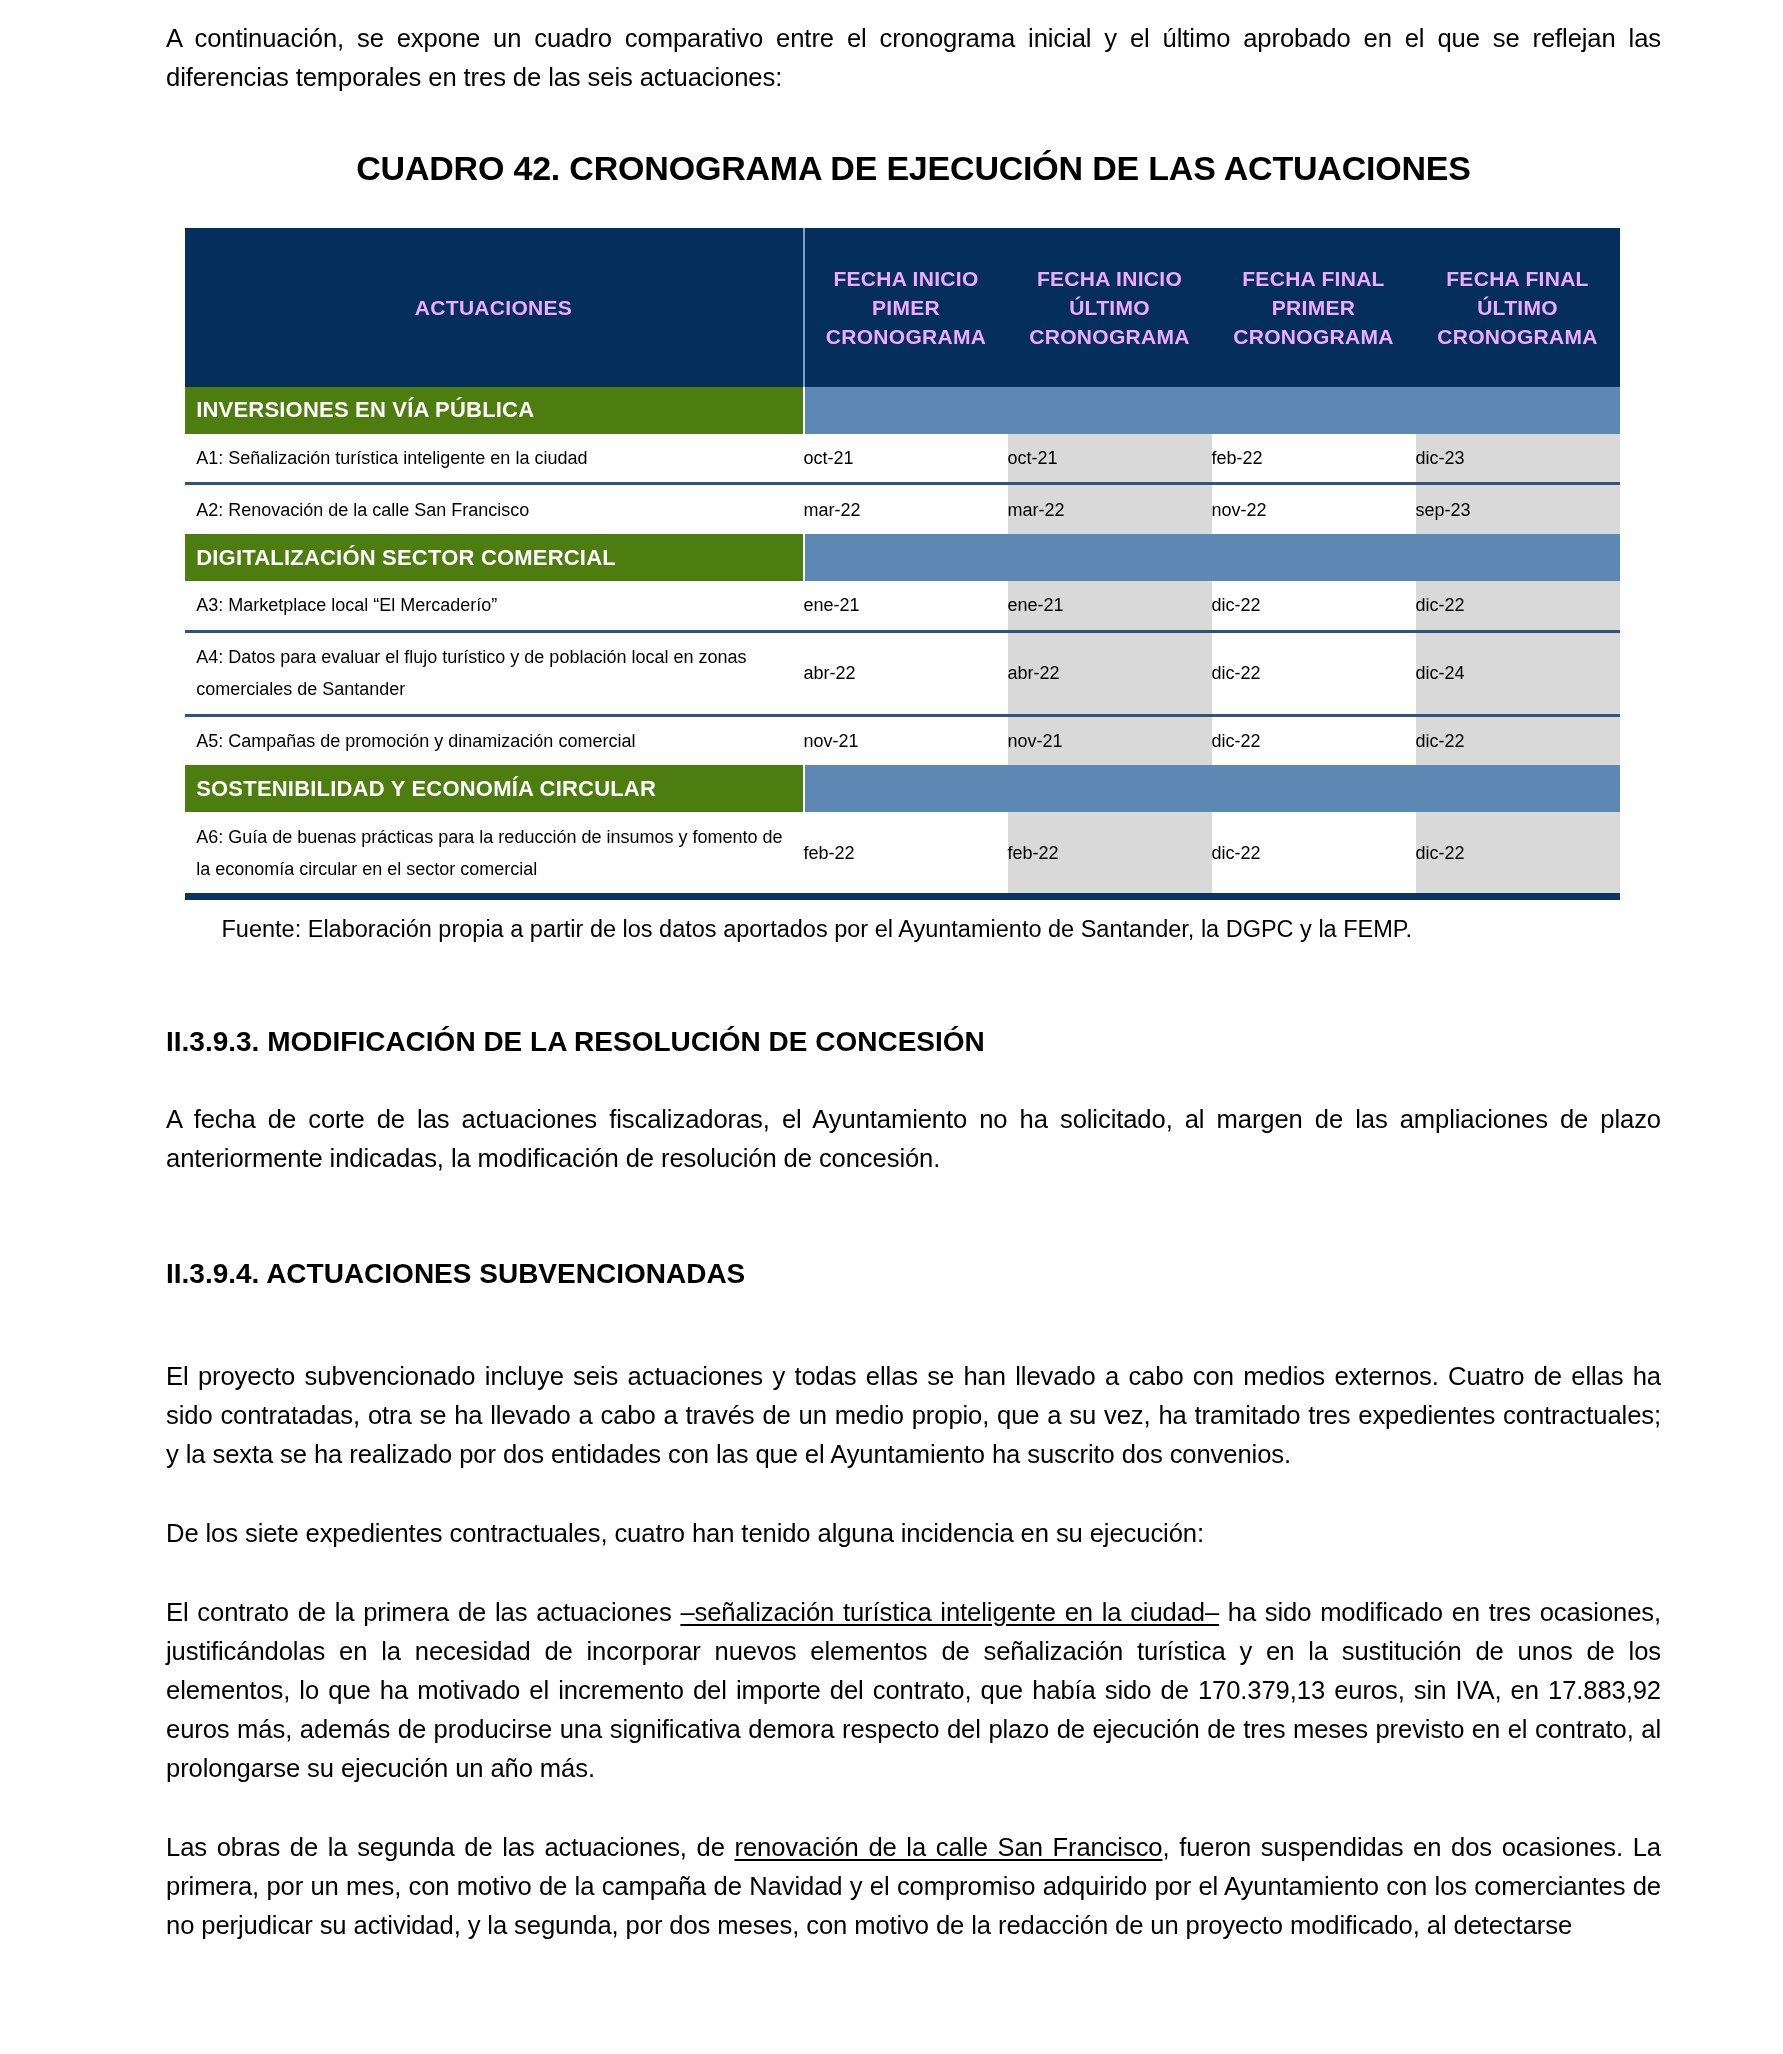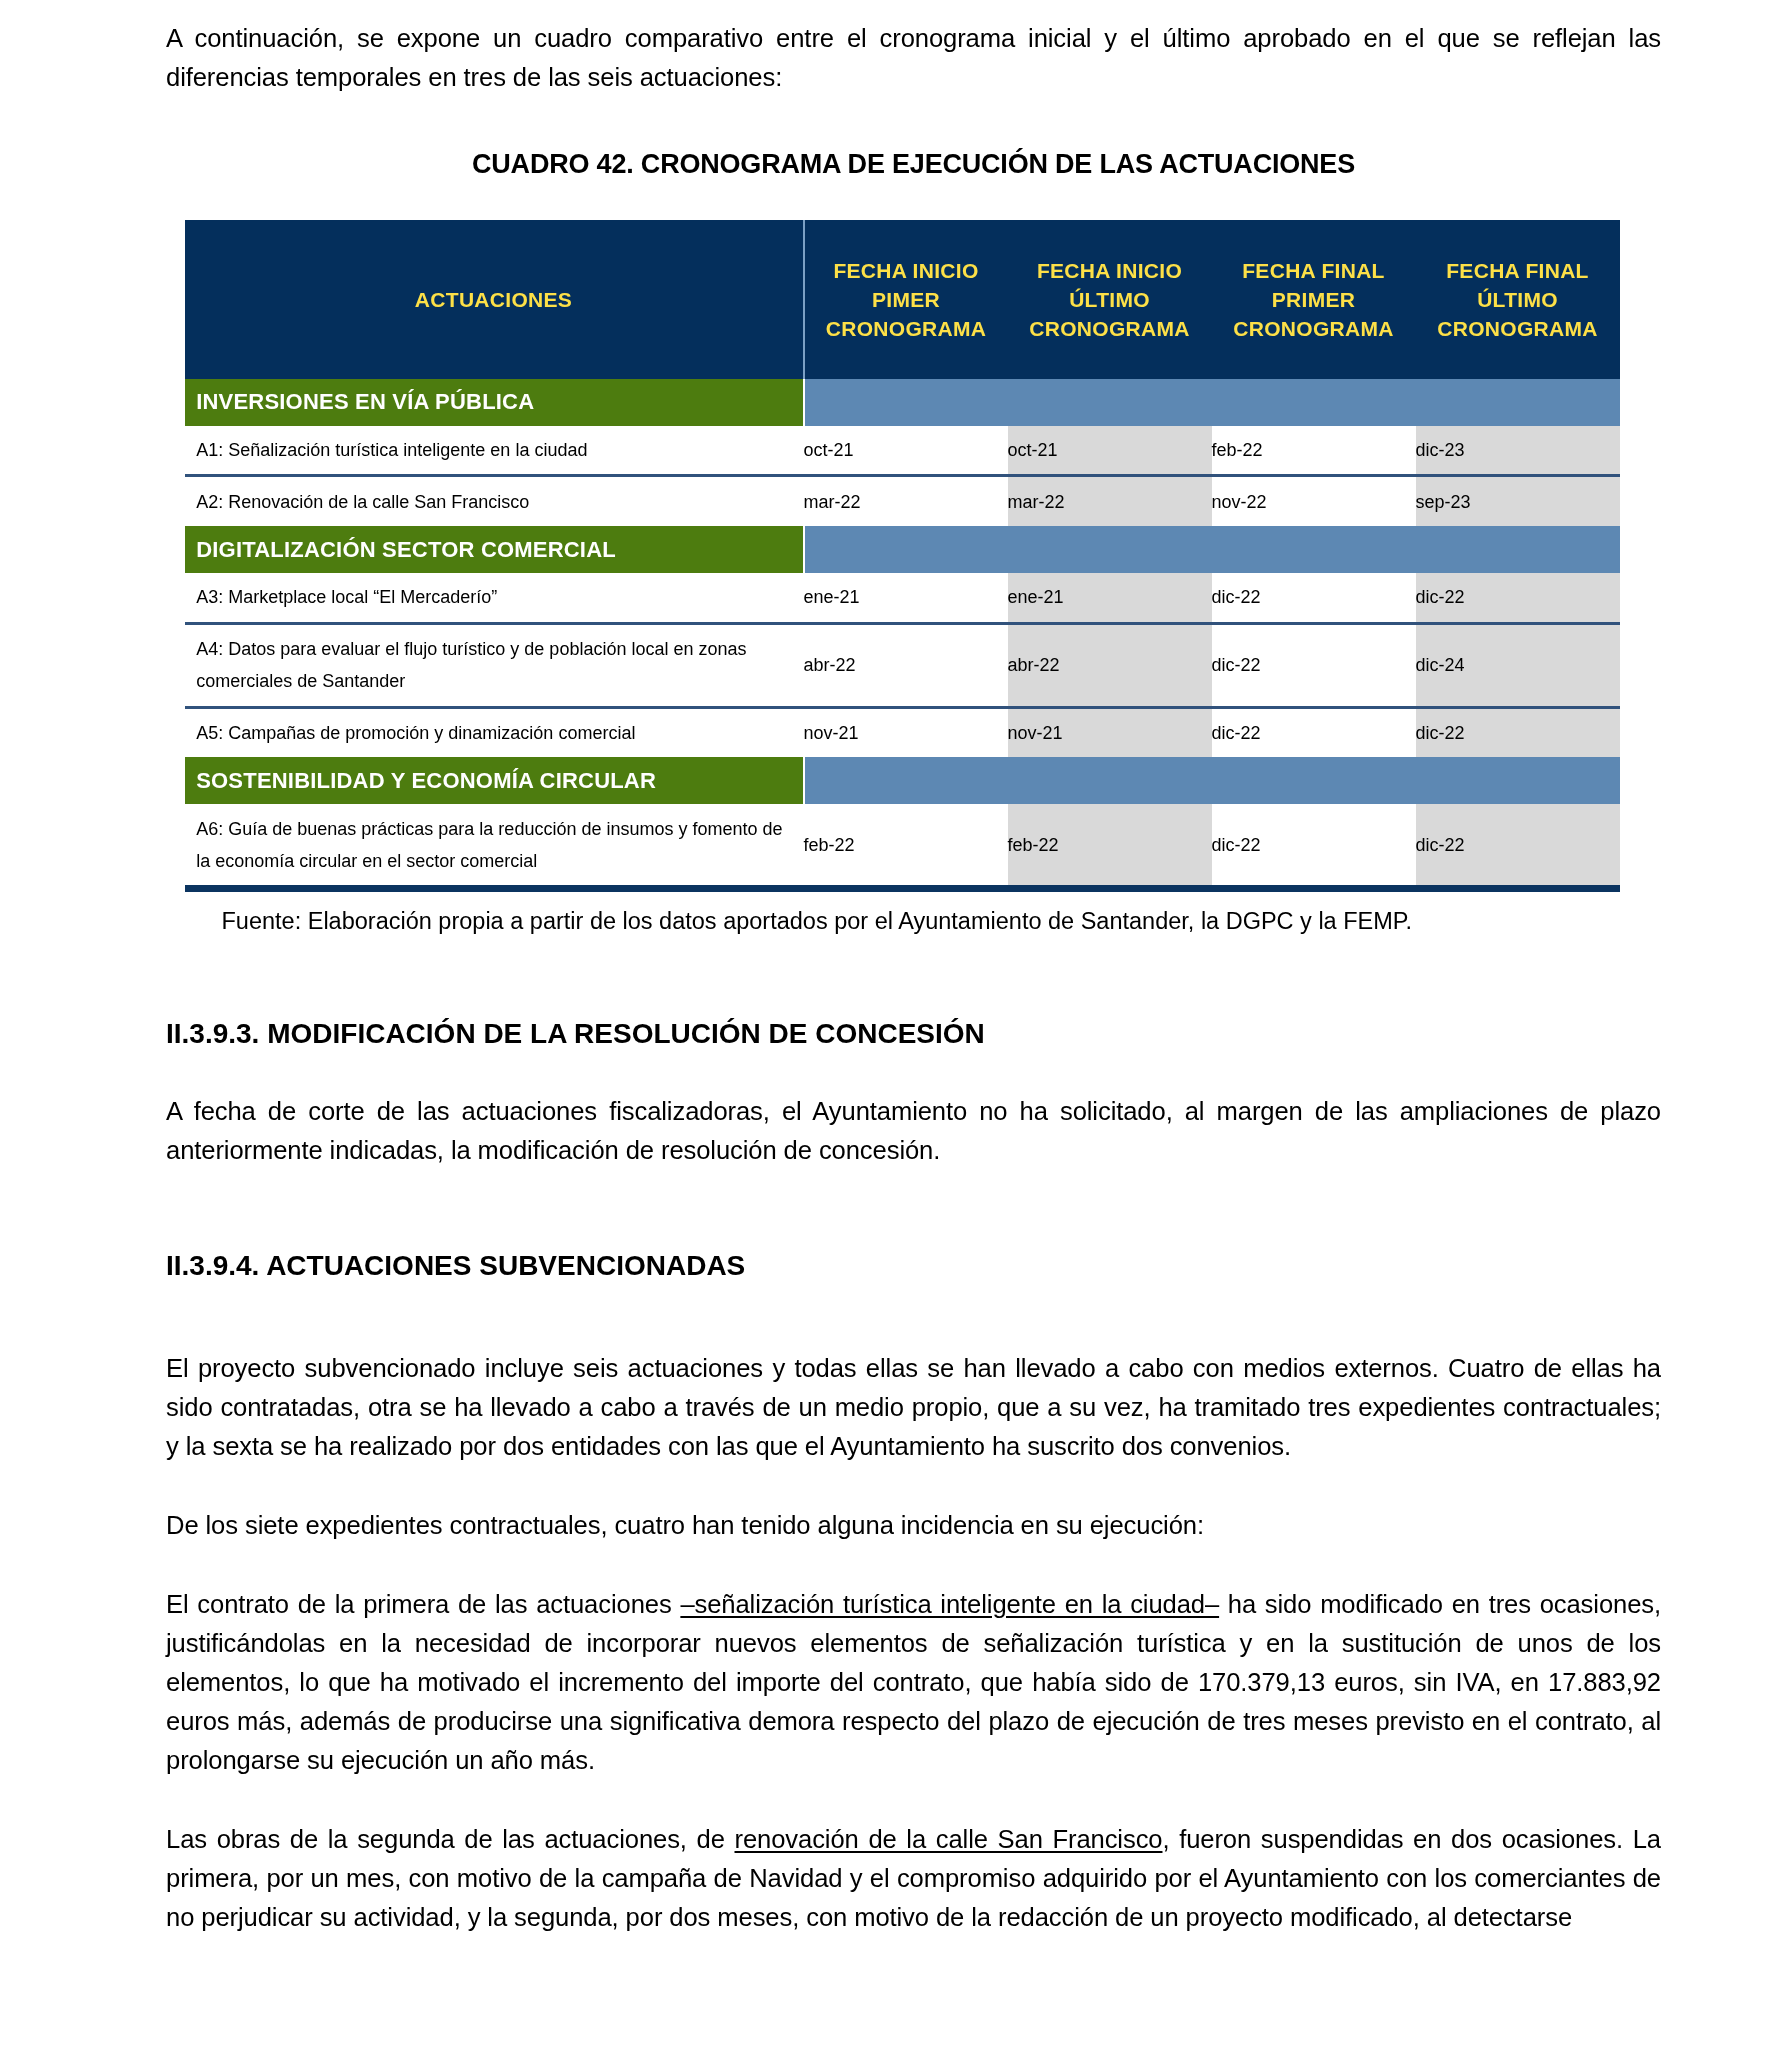--- a/index.html
+++ b/index.html
@@ -43,21 +43,21 @@
   h2.section-heading {
     font-size: 28px;
     font-weight: bold;
     line-height: 37px;
     margin: 0;
     letter-spacing: 0px;
   }
 
   .table-title {
     text-align: center;
-    font-size: 27px;
+    font-size: 34px;
     font-weight: bold;
     margin: 0;
     letter-spacing: -0.2px;
   }
 
   
   .cuadro-wrap {
     width: 1435px;
     margin: 0 auto 0 18.5px;
   }
@@ -71,21 +71,21 @@
   table.cuadro col.c-d     { width: 204px; }
 
   table.cuadro th,
   table.cuadro td {
     padding: 0;
     vertical-align: middle;
   }
 
   thead th {
     background: #042F5C;
-    color: #fde047;
+    color: #f0abfc;
     font-size: 21px;
     font-weight: bold;
     line-height: 29px;
     text-align: center;
     height: 159px;
     letter-spacing: 0.3px;
   }
   thead th.th-act {
     border-right: 2.5px solid #7CA0C4;
   }

